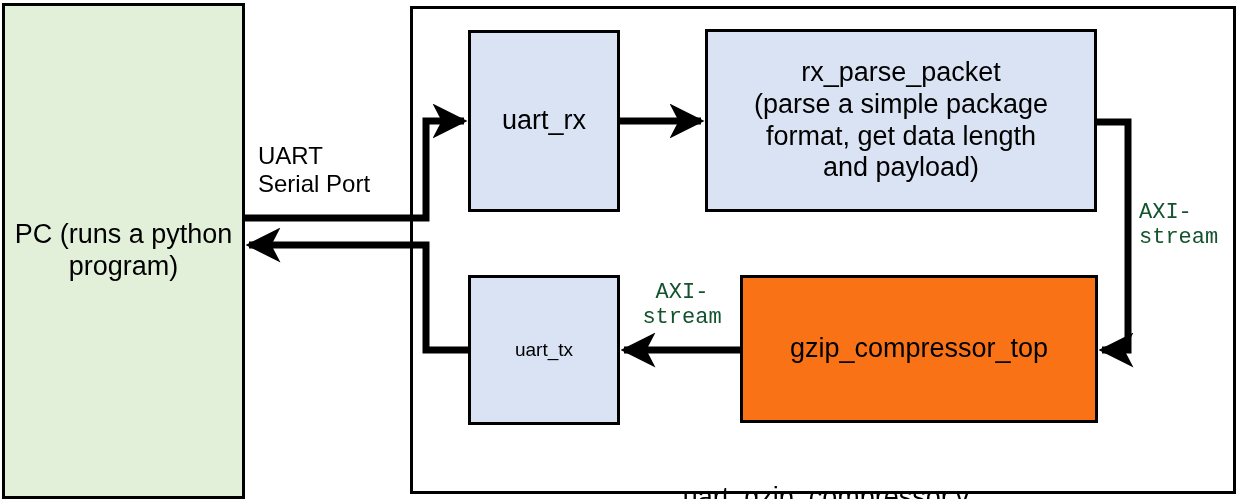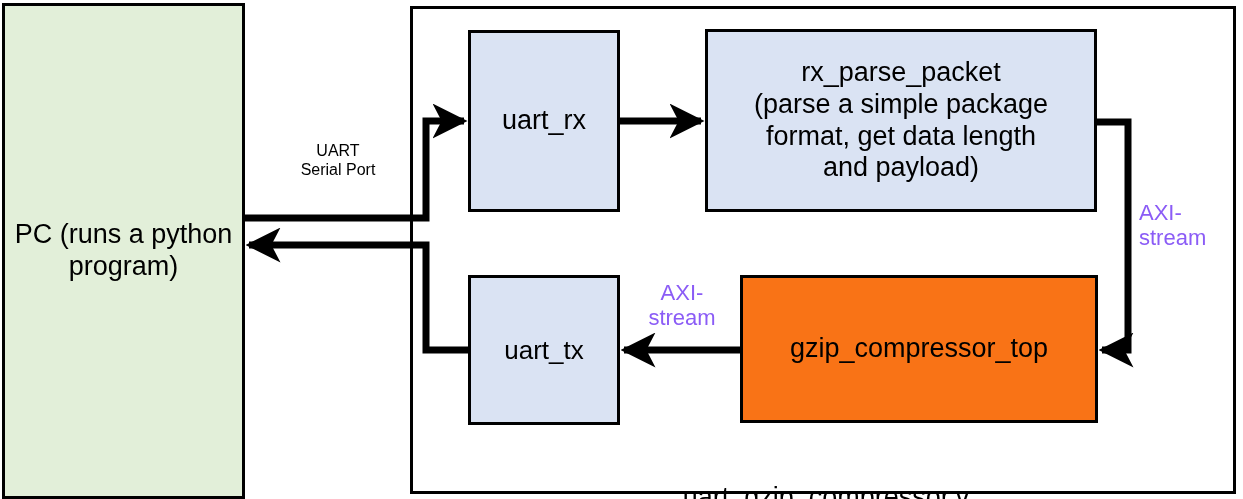--- a/index.html
+++ b/index.html
@@ -67,21 +67,21 @@
     height: 183px;
     background: #dae3f3;
     font-size: 27px;
   }
   #uart-tx-box {
     left: 468px;
     top: 275px;
     width: 152px;
     height: 150px;
     background: #dae3f3;
-    font-size: 26px;
+    font-size: 19px;
   }
   #gzip-compressor-box {
     left: 740px;
     top: 275px;
     width: 358px;
     height: 148px;
     background: #f97316;
     font-size: 27px;
   }
 
@@ -90,38 +90,39 @@
     position: absolute;
     color: #000000;
     text-align: center;
     line-height: 1.18;
     white-space: pre-line;
   }
   #uart-serial-port-label {
     left: 258px;
     top: 142px;
     width: 160px;
-    font-size: 16px;
-    text-align: center;
+    font-size: 24px;
+    text-align: left;
   }
   #module-caption {
     left: 600px;
     top: 450px;
     width: 452px;
     font-size: 27px;
     text-align: center;
     margin-top: 32px;
   }
   .axi-label {
     position: absolute;
-    color: #8b5cf6;
+    color: #14532d;
     font-size: 22px;
     line-height: 1.15;
     text-align: center;
     white-space: pre-line;
+    font-family: Liberation Mono, monospace;
   }
   #axi-label-right {
     left: 1139px;
     top: 200px;
     width: 95px;
     text-align: left;
   }
   #axi-label-middle {
     left: 627px;
     top: 280px;

